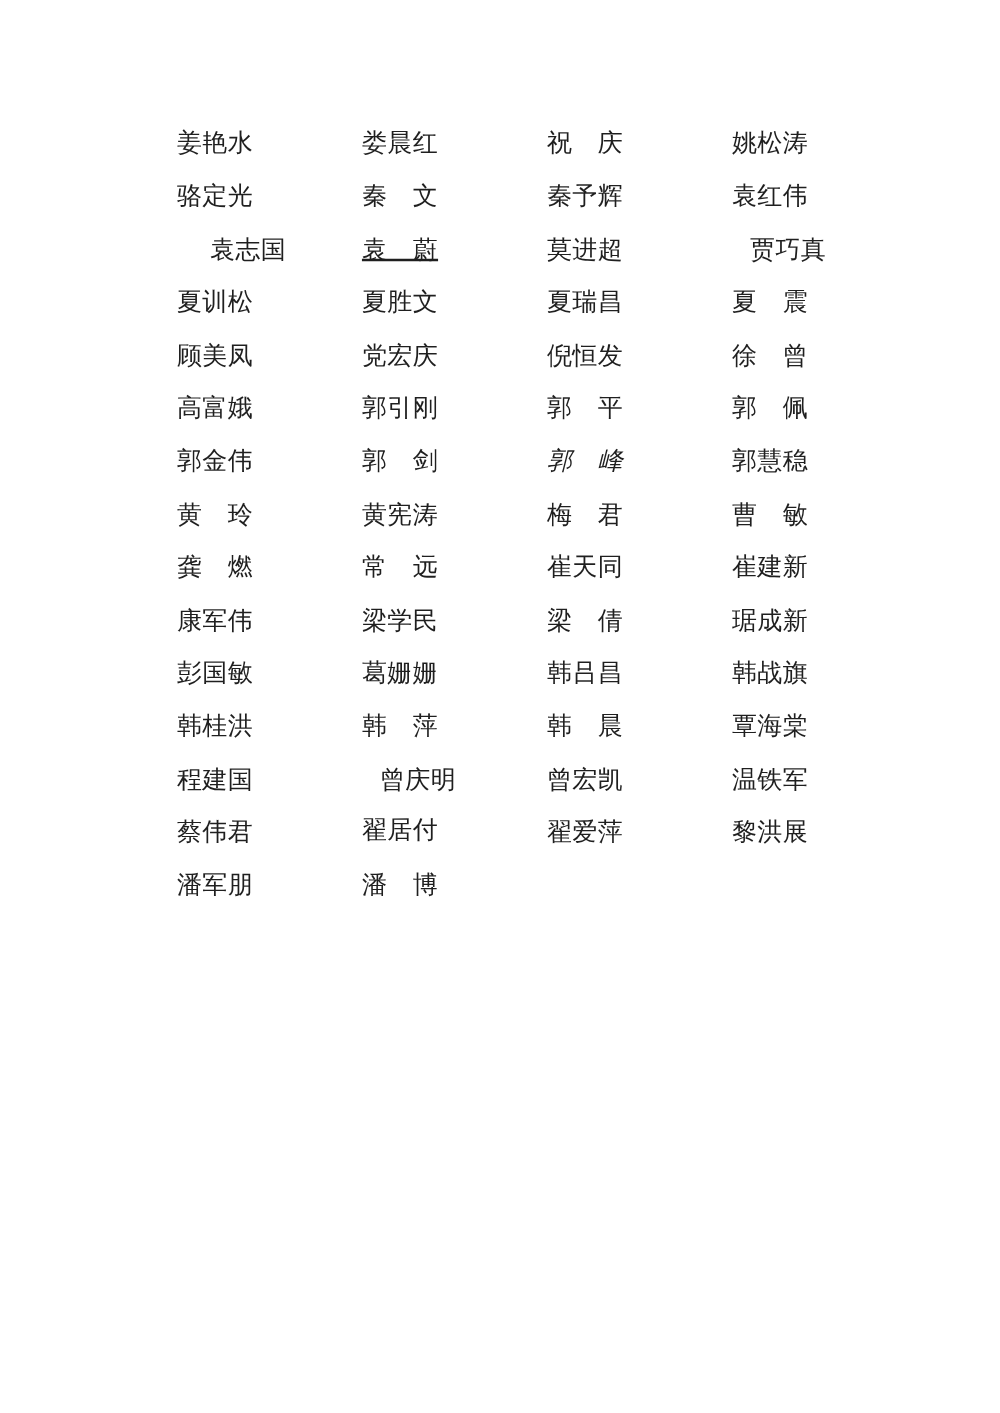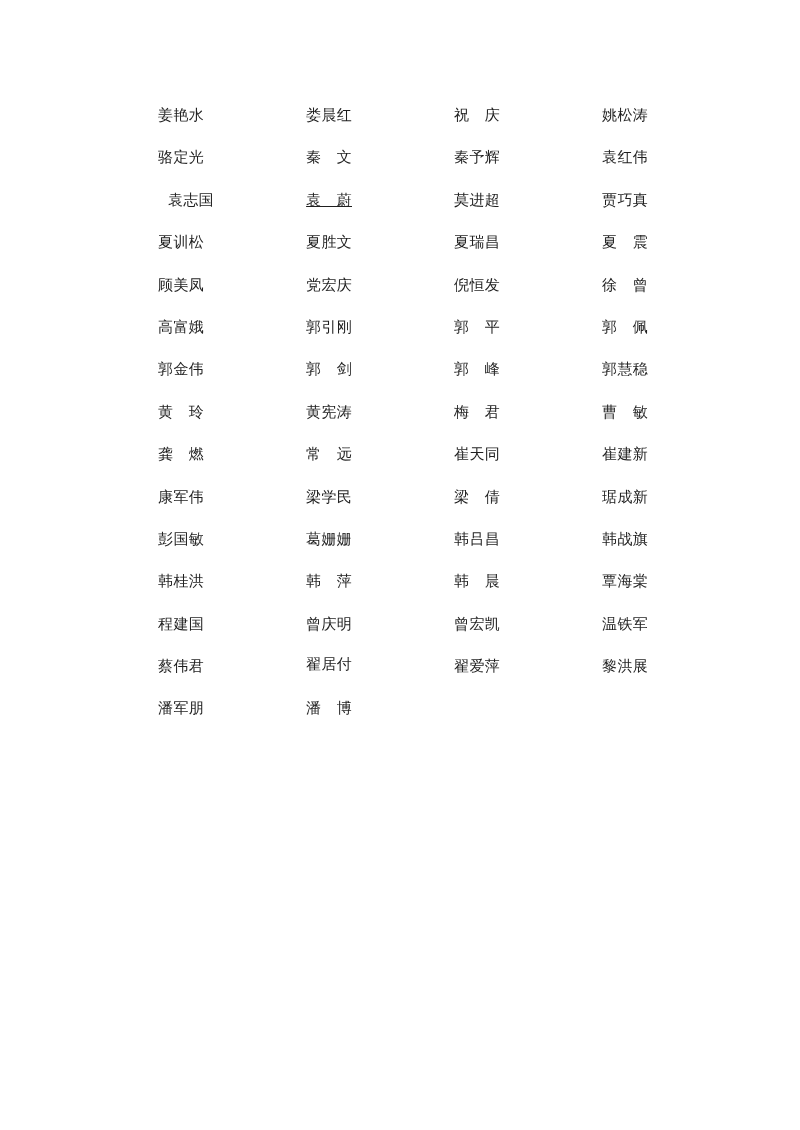--- a/index.html
+++ b/index.html
@@ -18,26 +18,26 @@
   .name-grid {
     position: absolute;
     left: 140px;
     top: 94px;
     display: grid;
     grid-template-columns: repeat(4, 64px);
     column-gap: 84px;
     grid-auto-rows: 42.4px;
   }
   .name-cell {
-    font-size: 15px;
+    font-size: 20px;
     line-height: 42.4px;
     color: #1f1f1f;
     white-space: pre;
     letter-spacing: 0.3px;
-    text-align: right;
+    text-align: center;
   }
 </style>
 </head>
 <body>
 
 <div class="page">
   <div class="name-grid">
       <div class="name-cell" style="grid-row-start: 1; grid-column-start: 1;">姜艳水</div>
       <div class="name-cell" style="grid-row-start: 1; grid-column-start: 2;">娄晨红</div>
       <div class="name-cell" style="grid-row-start: 1; grid-column-start: 3;">祝　庆</div>
@@ -57,21 +57,21 @@
       <div class="name-cell" style="grid-row-start: 5; grid-column-start: 1;">顾美凤</div>
       <div class="name-cell" style="grid-row-start: 5; grid-column-start: 2;">党宏庆</div>
       <div class="name-cell" style="grid-row-start: 5; grid-column-start: 3;">倪恒发</div>
       <div class="name-cell" style="grid-row-start: 5; grid-column-start: 4;">徐　曾</div>
       <div class="name-cell" style="grid-row-start: 6; grid-column-start: 1;">高富娥</div>
       <div class="name-cell" style="grid-row-start: 6; grid-column-start: 2;">郭引刚</div>
       <div class="name-cell" style="grid-row-start: 6; grid-column-start: 3;">郭　平</div>
       <div class="name-cell" style="grid-row-start: 6; grid-column-start: 4;">郭　佩</div>
       <div class="name-cell" style="grid-row-start: 7; grid-column-start: 1;">郭金伟</div>
       <div class="name-cell" style="grid-row-start: 7; grid-column-start: 2;">郭　剑</div>
-      <div class="name-cell" style="grid-row-start: 7; grid-column-start: 3;">郭　峰</div>
+      <div class="name-cell" style="grid-row-start: 7; grid-column-start: 3; font-style: italic;">郭　峰</div>
       <div class="name-cell" style="grid-row-start: 7; grid-column-start: 4;">郭慧稳</div>
       <div class="name-cell" style="grid-row-start: 8; grid-column-start: 1;">黄　玲</div>
       <div class="name-cell" style="grid-row-start: 8; grid-column-start: 2;">黄宪涛</div>
       <div class="name-cell" style="grid-row-start: 8; grid-column-start: 3;">梅　君</div>
       <div class="name-cell" style="grid-row-start: 8; grid-column-start: 4;">曹　敏</div>
       <div class="name-cell" style="grid-row-start: 9; grid-column-start: 1;">龚　燃</div>
       <div class="name-cell" style="grid-row-start: 9; grid-column-start: 2;">常　远</div>
       <div class="name-cell" style="grid-row-start: 9; grid-column-start: 3;">崔天同</div>
       <div class="name-cell" style="grid-row-start: 9; grid-column-start: 4;">崔建新</div>
       <div class="name-cell" style="grid-row-start: 10; grid-column-start: 1;">康军伟</div>

